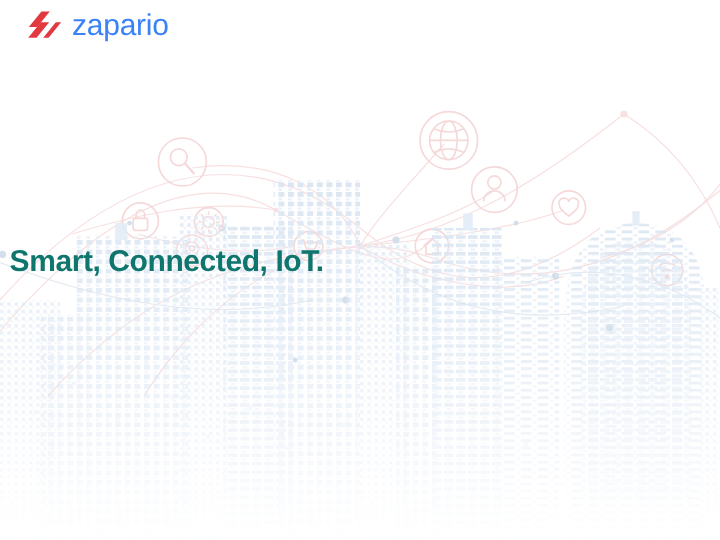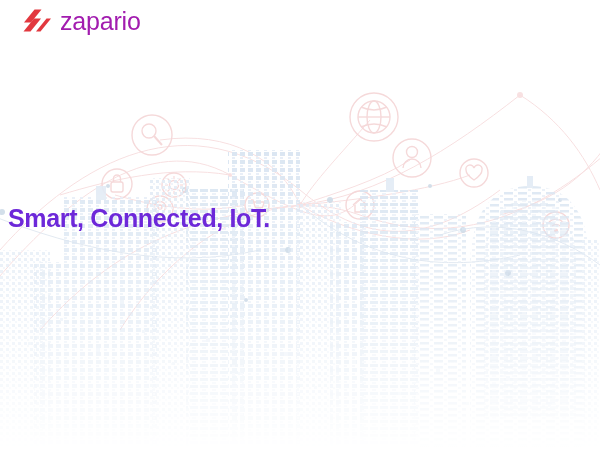--- a/index.html
+++ b/index.html
@@ -47,37 +47,37 @@
     width: 30px;
     height: 26px;
     margin-right: 8px;
     flex: 0 0 auto;
   }
   .logo-text {
     font-family: "Liberation Sans", sans-serif;
     font-size: 25px;
     font-weight: 400;
     letter-spacing: -0.2px;
-    color: #a21caf;
+    color: #3b82f6;
     line-height: 1;
     white-space: nowrap;
   }
 
   
   .headline {
     position: absolute;
     left: 8px;
     top: 206px;
     z-index: 5;
   }
   .headline-line {
     font-family: "Liberation Sans", sans-serif;
     font-size: 25px;
     font-weight: bold;
-    color: #6d28d9;
+    color: #0f766e;
     line-height: 25px;
     letter-spacing: -0.35px;
     white-space: nowrap;
     margin: 0;
   }
   .headline-line + .headline-line {
     margin-top: 3px;
   }
 </style>
 </head>

